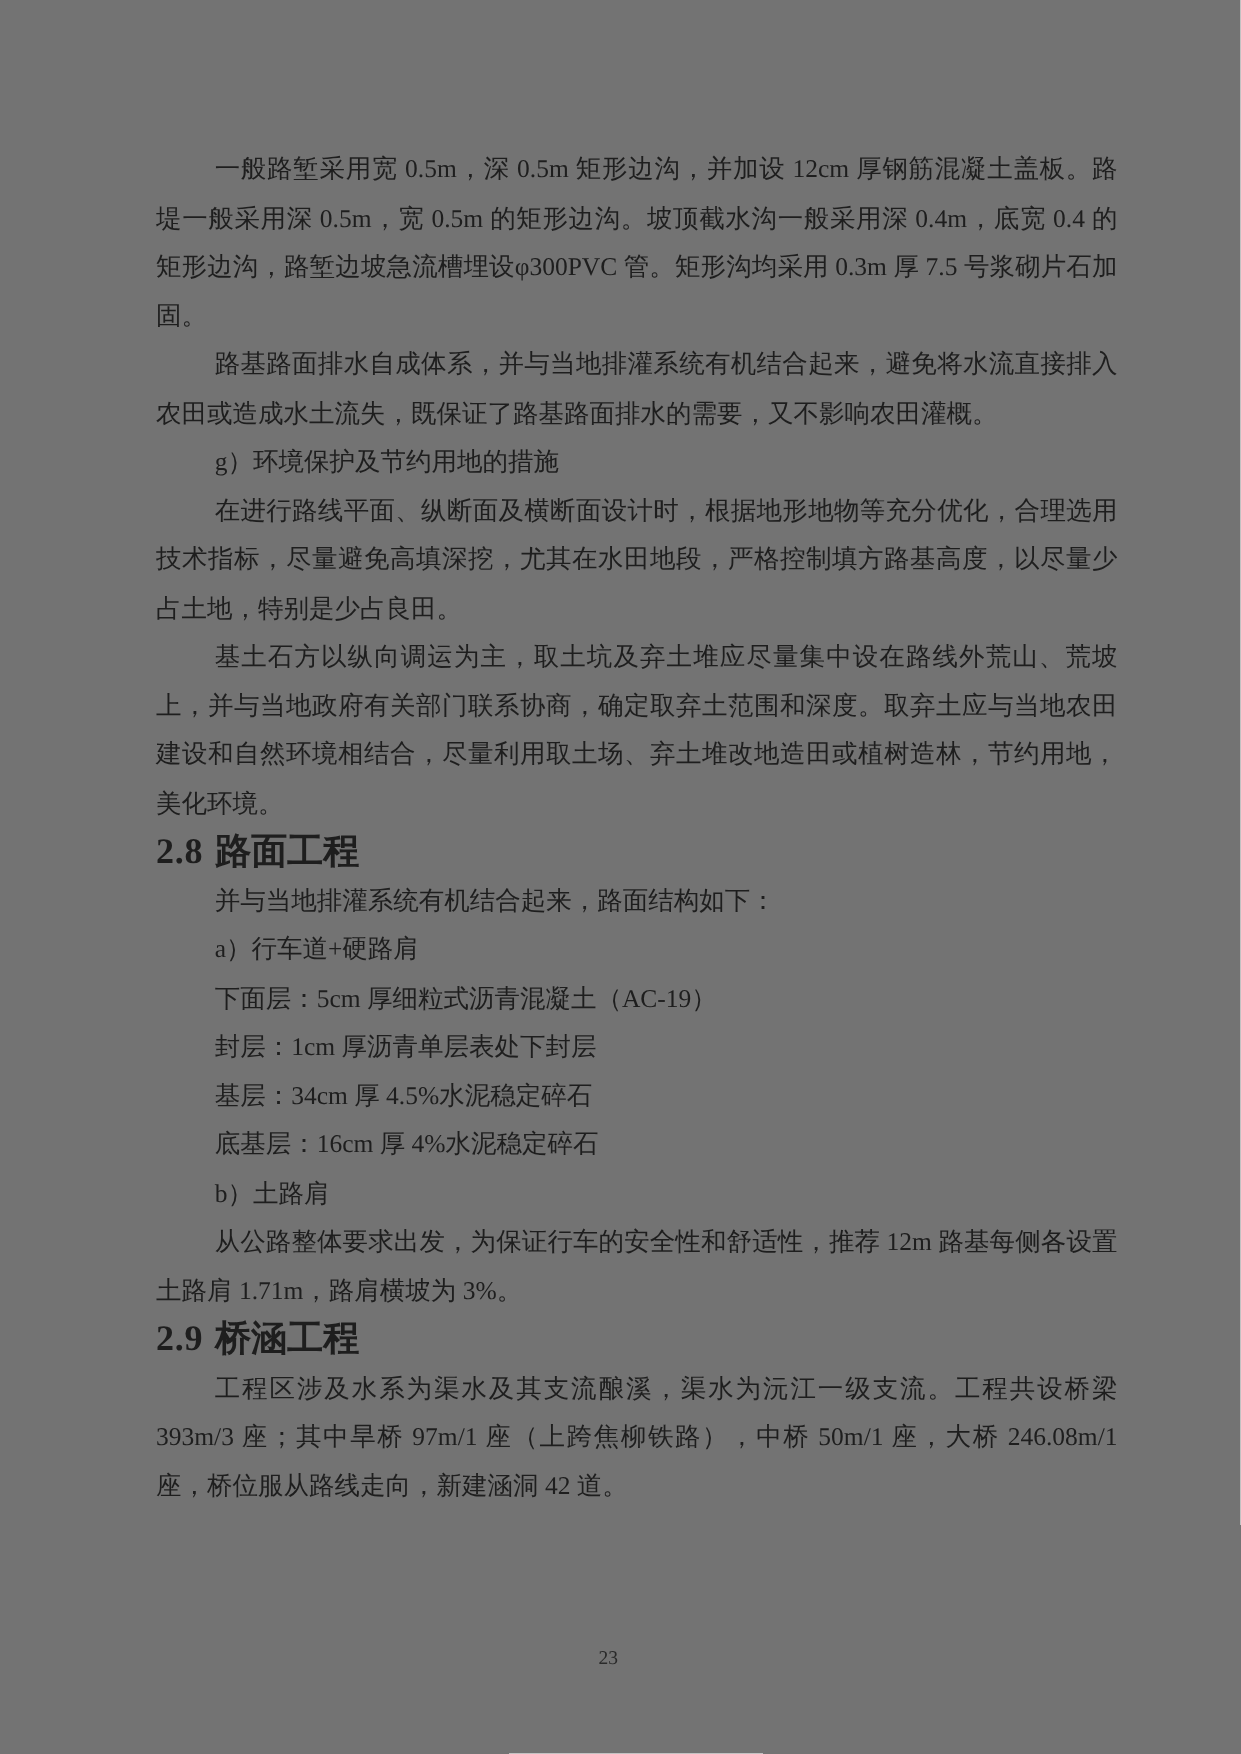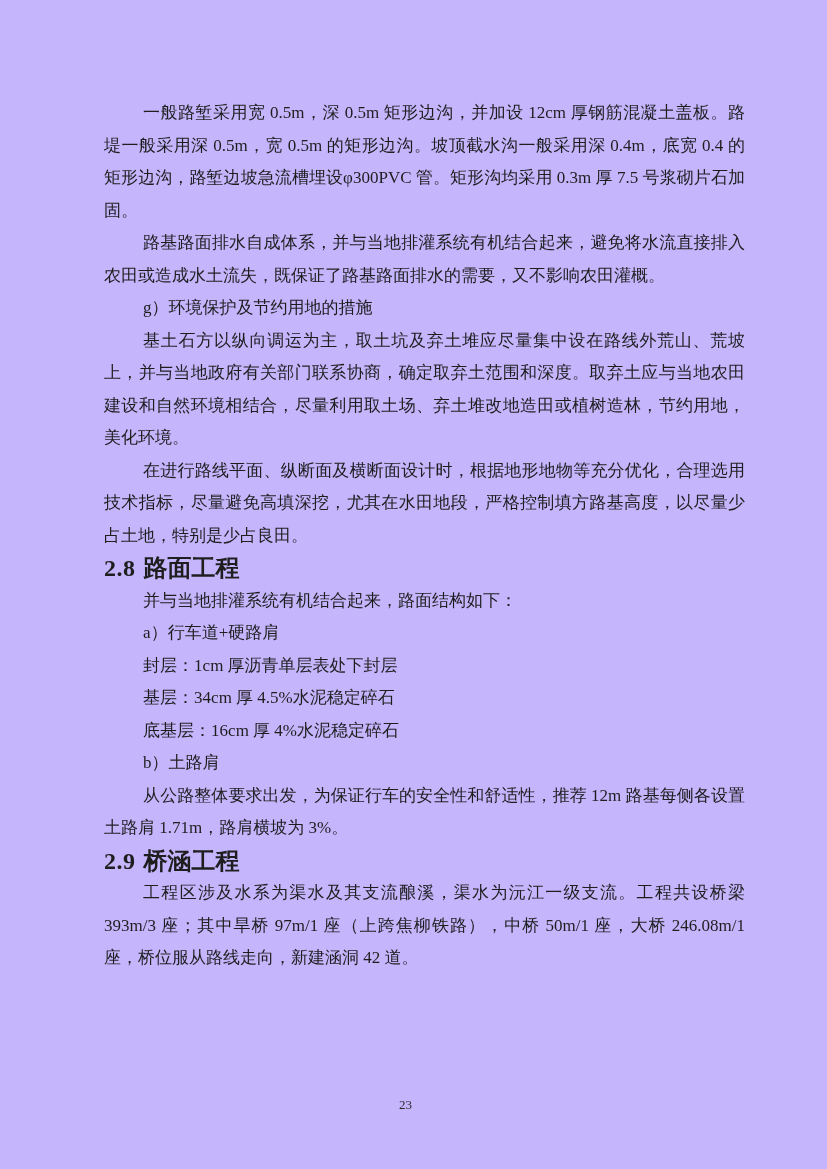--- a/index.html
+++ b/index.html
@@ -4,21 +4,21 @@
 <style>
   html, body {
     margin: 0;
     padding: 0;
     background: #ffffff;
   }
   .page {
     position: relative;
     width: 827px;
     height: 1169px;
-    background: #c4b5fd;
+    background: #737373;
     box-sizing: border-box;
     padding: 97px 82px 0 104px;
     overflow: hidden;
     font-family: "Liberation Serif", "DejaVu Serif", serif;
     color: #1e1e1e;
   }
   .content {
     font-size: 17px;
     line-height: 32.5px;
     text-align: justify;
@@ -55,33 +55,34 @@
 
 <div class="page">
   <div class="content">
 
     <p class="para">一般路堑采用宽 0.5m，深 0.5m 矩形边沟，并加设 12cm 厚钢筋混凝土盖板。路堤一般采用深 0.5m，宽 0.5m 的矩形边沟。坡顶截水沟一般采用深 0.4m，底宽 0.4 的矩形边沟，路堑边坡急流槽埋设φ300PVC 管。矩形沟均采用 0.3m 厚 7.5 号浆砌片石加固。</p>
 
     <p class="para">路基路面排水自成体系，并与当地排灌系统有机结合起来，避免将水流直接排入农田或造成水土流失，既保证了路基路面排水的需要，又不影响农田灌概。</p>
 
     <p class="para">g）环境保护及节约用地的措施</p>
 
+    <p class="para">在进行路线平面、纵断面及横断面设计时，根据地形地物等充分优化，合理选用技术指标，尽量避免高填深挖，尤其在水田地段，严格控制填方路基高度，以尽量少占土地，特别是少占良田。</p>
+
     <p class="para">基土石方以纵向调运为主，取土坑及弃土堆应尽量集中设在路线外荒山、荒坡上，并与当地政府有关部门联系协商，确定取弃土范围和深度。取弃土应与当地农田建设和自然环境相结合，尽量利用取土场、弃土堆改地造田或植树造林，节约用地，美化环境。</p>
-
-    <p class="para">在进行路线平面、纵断面及横断面设计时，根据地形地物等充分优化，合理选用技术指标，尽量避免高填深挖，尤其在水田地段，严格控制填方路基高度，以尽量少占土地，特别是少占良田。</p>
 
     <h2 class="sec-heading">
       <span class="sec-num">2.8</span><span>路面工程</span>
     </h2>
 
     <p class="para">并与当地排灌系统有机结合起来，路面结构如下：</p>
 
     <p class="para">a）行车道+硬路肩</p>
 
 
+    <p class="para">下面层：5cm 厚细粒式沥青混凝土（AC-19）</p>
 
     <p class="para">封层：1cm 厚沥青单层表处下封层</p>
 
     <p class="para">基层：34cm 厚 4.5%水泥稳定碎石</p>
 
     <p class="para">底基层：16cm 厚 4%水泥稳定碎石</p>
 
 
     <p class="para">b）土路肩</p>
 

